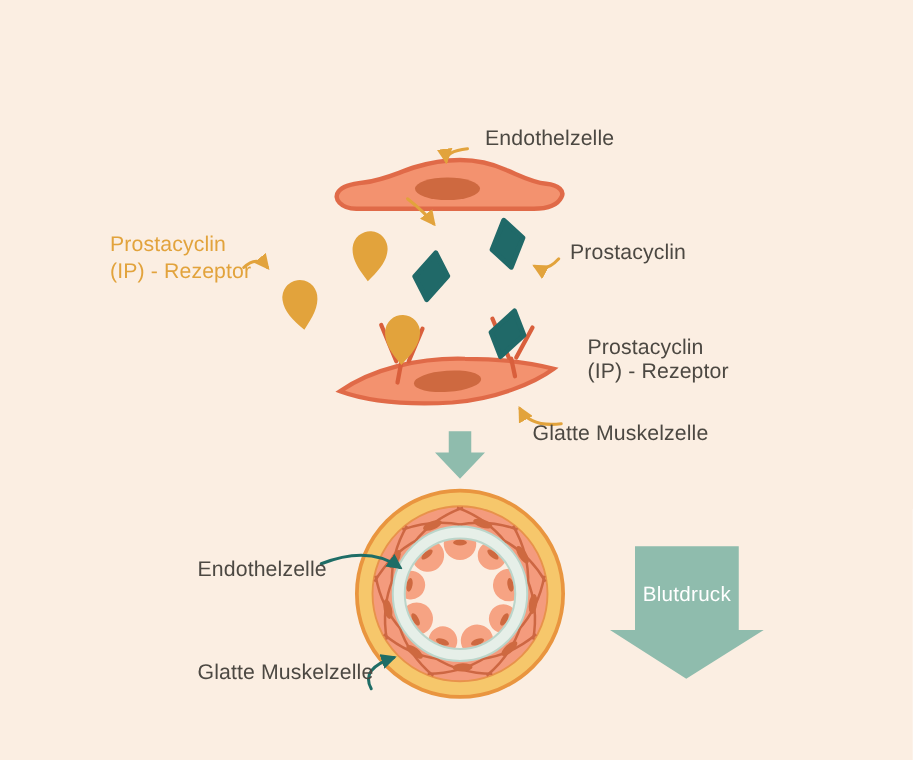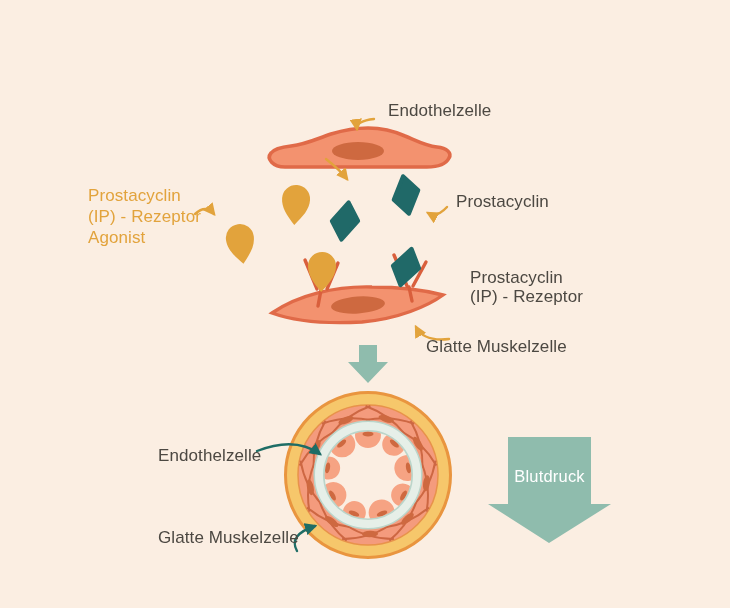--- a/index.html
+++ b/index.html
@@ -189,21 +189,20 @@
     <path d="M 297,551 Q 288,535 315,526" fill="none" stroke="#1E6D66" stroke-width="2.4" stroke-linecap="round" marker-end="url(#ah-teal)"></path>
 
     <polygon points="508,437 591,437 591,504 611,504 549,543 488,504 508,504" fill="#8FBCAD"></polygon>
   </svg>
 
   <div class="lbl" style="left:388px;top:100px">Endothelzelle</div>
 
   <div class="lbl orange" style="left:88px;top:185px">
     <span class="ln">Prostacyclin</span>
     <span class="ln">(IP) - Rezeptor</span>
-    <span class="ln">Agonist</span>
   </div>
 
   <div class="lbl" style="left:456px;top:191px">Prostacyclin</div>
 
   <div class="lbl tight" style="left:470px;top:268px">
     <span class="ln">Prostacyclin</span>
     <span class="ln">(IP) - Rezeptor</span>
   </div>
 
   <div class="lbl" style="left:426px;top:336px">Glatte Muskelzelle</div>

